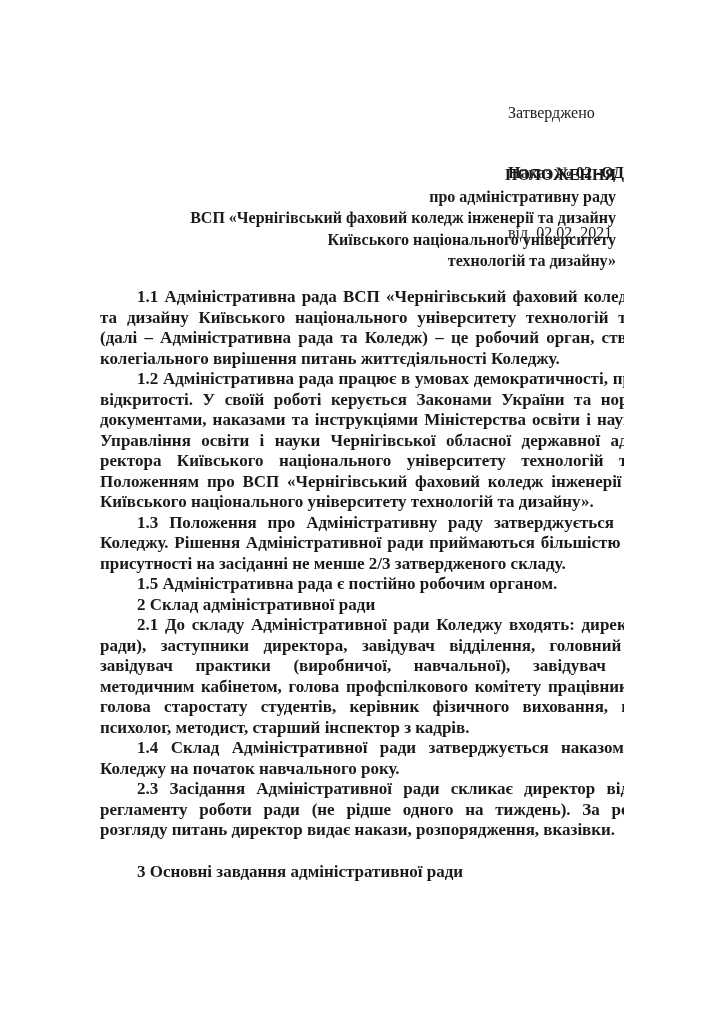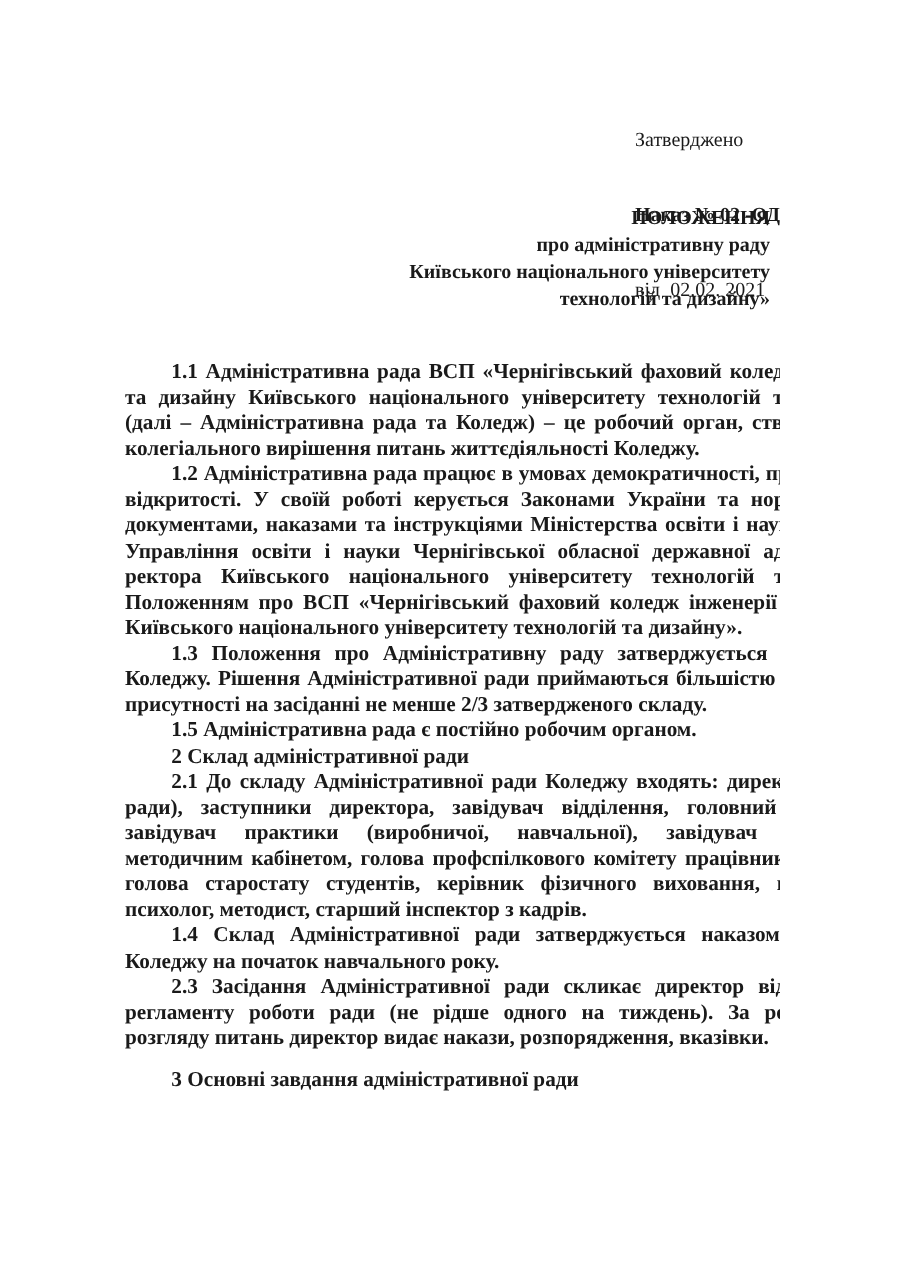--- a/index.html
+++ b/index.html
@@ -57,37 +57,38 @@
     text-indent: 37px;
     font-size: 17px;
     line-height: 20.5px;
     font-weight: bold;
   }
   .content h2 {
     font-weight: bold;
     text-align: left;
   }
   .content h2.spaced {
-    margin-top: 13px;
+    margin-top: 21px;
   }
 </style>
 </head>
 <body>
 
 <div class="page">
 
   <div class="approval">
     <div>Затверджено</div>
     <div class="order">Наказ № 02 -ОД</div>
     <div>від  02.02. 2021</div>
   </div>
 
   <div class="title-block">
     <div>ПОЛОЖЕННЯ</div>
     <div>про адміністративну раду</div>
+    <div>ВСП «Чернігівський фаховий коледж інженерії та дизайну</div>
     <div>Київського національного університету</div>
     <div>технологій та дизайну»</div>
   </div>
 
   <div class="content">
 
     <p>1.1 Адміністративна рада ВСП «Чернігівський фаховий коледж інженерії та дизайну Київського національного університету технологій та дизайну»  (далі – Адміністративна рада та Коледж) – це робочий орган, створений для колегіального вирішення питань життєдіяльності Коледжу.</p>
     <p>1.2 Адміністративна рада працює в умовах демократичності, прозорості та відкритості. У своїй роботі керується Законами України та нормативними документами, наказами та інструкціями Міністерства освіти і науки України, Управління освіти і науки Чернігівської обласної державної адміністрації, ректора Київського національного університету технологій та дизайну, Положенням про ВСП «Чернігівський фаховий коледж інженерії та дизайну Київського національного університету технологій та дизайну».</p>
     <p>1.3 Положення про Адміністративну раду затверджується директором Коледжу. Рішення Адміністративної ради приймаються більшістю голосів при присутності на засіданні не менше 2/3 затвердженого складу.</p>
     <p>1.5 Адміністративна рада є постійно робочим органом.</p>

